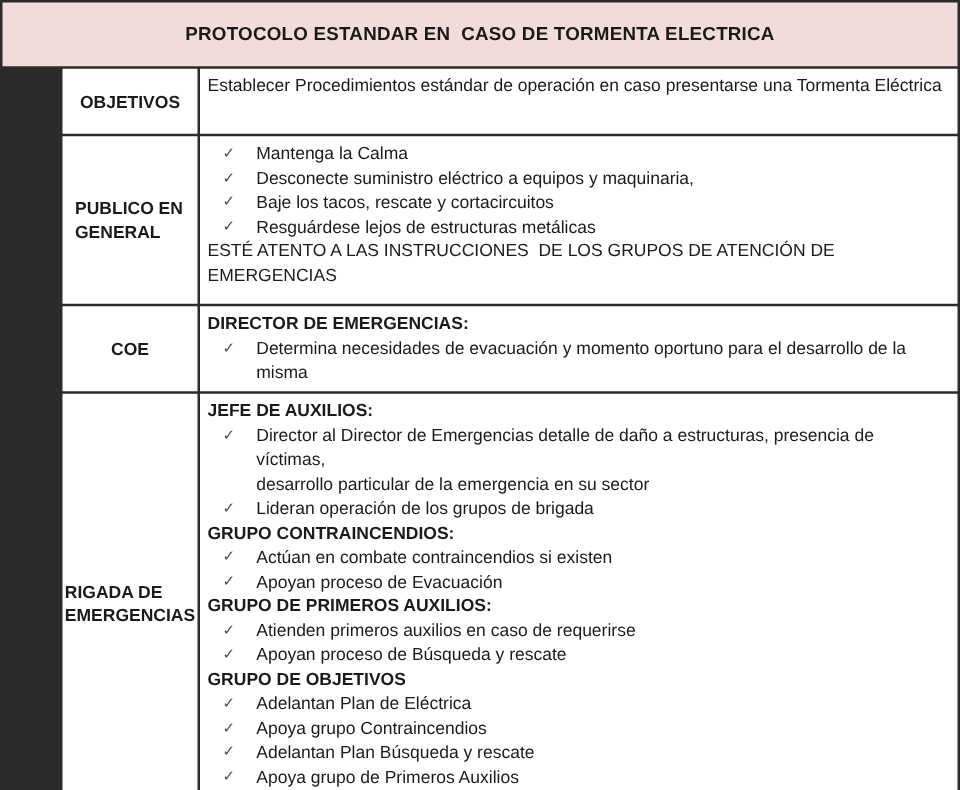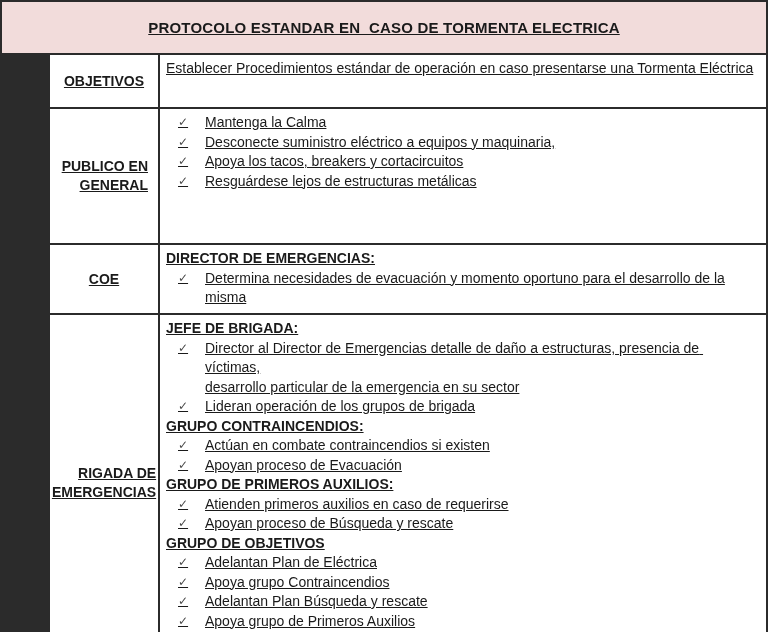--- a/index.html
+++ b/index.html
@@ -17,31 +17,31 @@
   }
   .table{
     width:768px;height:632px;
     display:grid;
     grid-template-columns:156px 1fr;
     grid-template-rows:51px 52px 134px 68px 1fr;
     gap:2px;
     background:var(--border-color);
     border:2px solid var(--border-color);
   }
-  .cell{background:#ffffff;text-decoration:underline;}
+  .cell{background:#ffffff;}
   .title-cell{
     grid-column:1 / -1;
     background:var(--header-bg);
     display:flex;align-items:center;justify-content:center;
     font-weight:bold;font-size:15px;letter-spacing:.2px;
     white-space:pre-wrap;text-align:center;
   }
   .label-cell{
     display:flex;align-items:center;justify-content:center;
-    text-align:right;font-weight:bold;font-size:14px;line-height:19px;
+    text-align:left;font-weight:bold;font-size:14px;line-height:19px;
     padding:0 10px;
     margin-left:48px;
   }
   .content-cell{
     display:flex;flex-direction:column;justify-content:flex-start;
     padding:4px 8px 20px 6px;
     font-size:14px;line-height:19.5px;
   }
   .par{white-space:pre-wrap;}
   .heading{font-weight:bold;white-space:pre-wrap;}
@@ -72,44 +72,46 @@
       <div class="bullet">
         <div class="check">✓</div>
         <div class="btext">Mantenga la Calma</div>
       </div>
       <div class="bullet">
         <div class="check">✓</div>
         <div class="btext">Desconecte suministro eléctrico a equipos y maquinaria,</div>
       </div>
       <div class="bullet">
         <div class="check">✓</div>
-        <div class="btext">Apoya los tacos, breakers y cortacircuitos</div>
+        <div class="btext">Baje los tacos, rescate y cortacircuitos</div>
       </div>
       <div class="bullet">
         <div class="check">✓</div>
         <div class="btext">Resguárdese lejos de estructuras metálicas</div>
       </div>
       <div class="spacer"></div>
+      <div class="par">ESTÉ ATENTO A LAS INSTRUCCIONES  DE LOS GRUPOS DE ATENCIÓN DE
+EMERGENCIAS</div>
     </div>
     <div class="cell label-cell">
       <div class="label-text">COE</div>
     </div>
     <div class="cell content-cell">
       <div class="heading">DIRECTOR DE EMERGENCIAS:</div>
       <div class="bullet">
         <div class="check">✓</div>
         <div class="btext">Determina necesidades de evacuación y momento oportuno para el desarrollo de la
 misma</div>
       </div>
     </div>
     <div class="cell label-cell">
       <div class="label-text">RIGADA DE EMERGENCIAS</div>
     </div>
     <div class="cell content-cell">
-      <div class="heading">JEFE DE BRIGADA:</div>
+      <div class="heading">JEFE DE AUXILIOS:</div>
       <div class="bullet">
         <div class="check">✓</div>
         <div class="btext">Director al Director de Emergencias detalle de daño a estructuras, presencia de víctimas,
 desarrollo particular de la emergencia en su sector</div>
       </div>
       <div class="bullet">
         <div class="check">✓</div>
         <div class="btext">Lideran operación de los grupos de brigada</div>
       </div>
       <div class="heading">GRUPO CONTRAINCENDIOS:</div>

